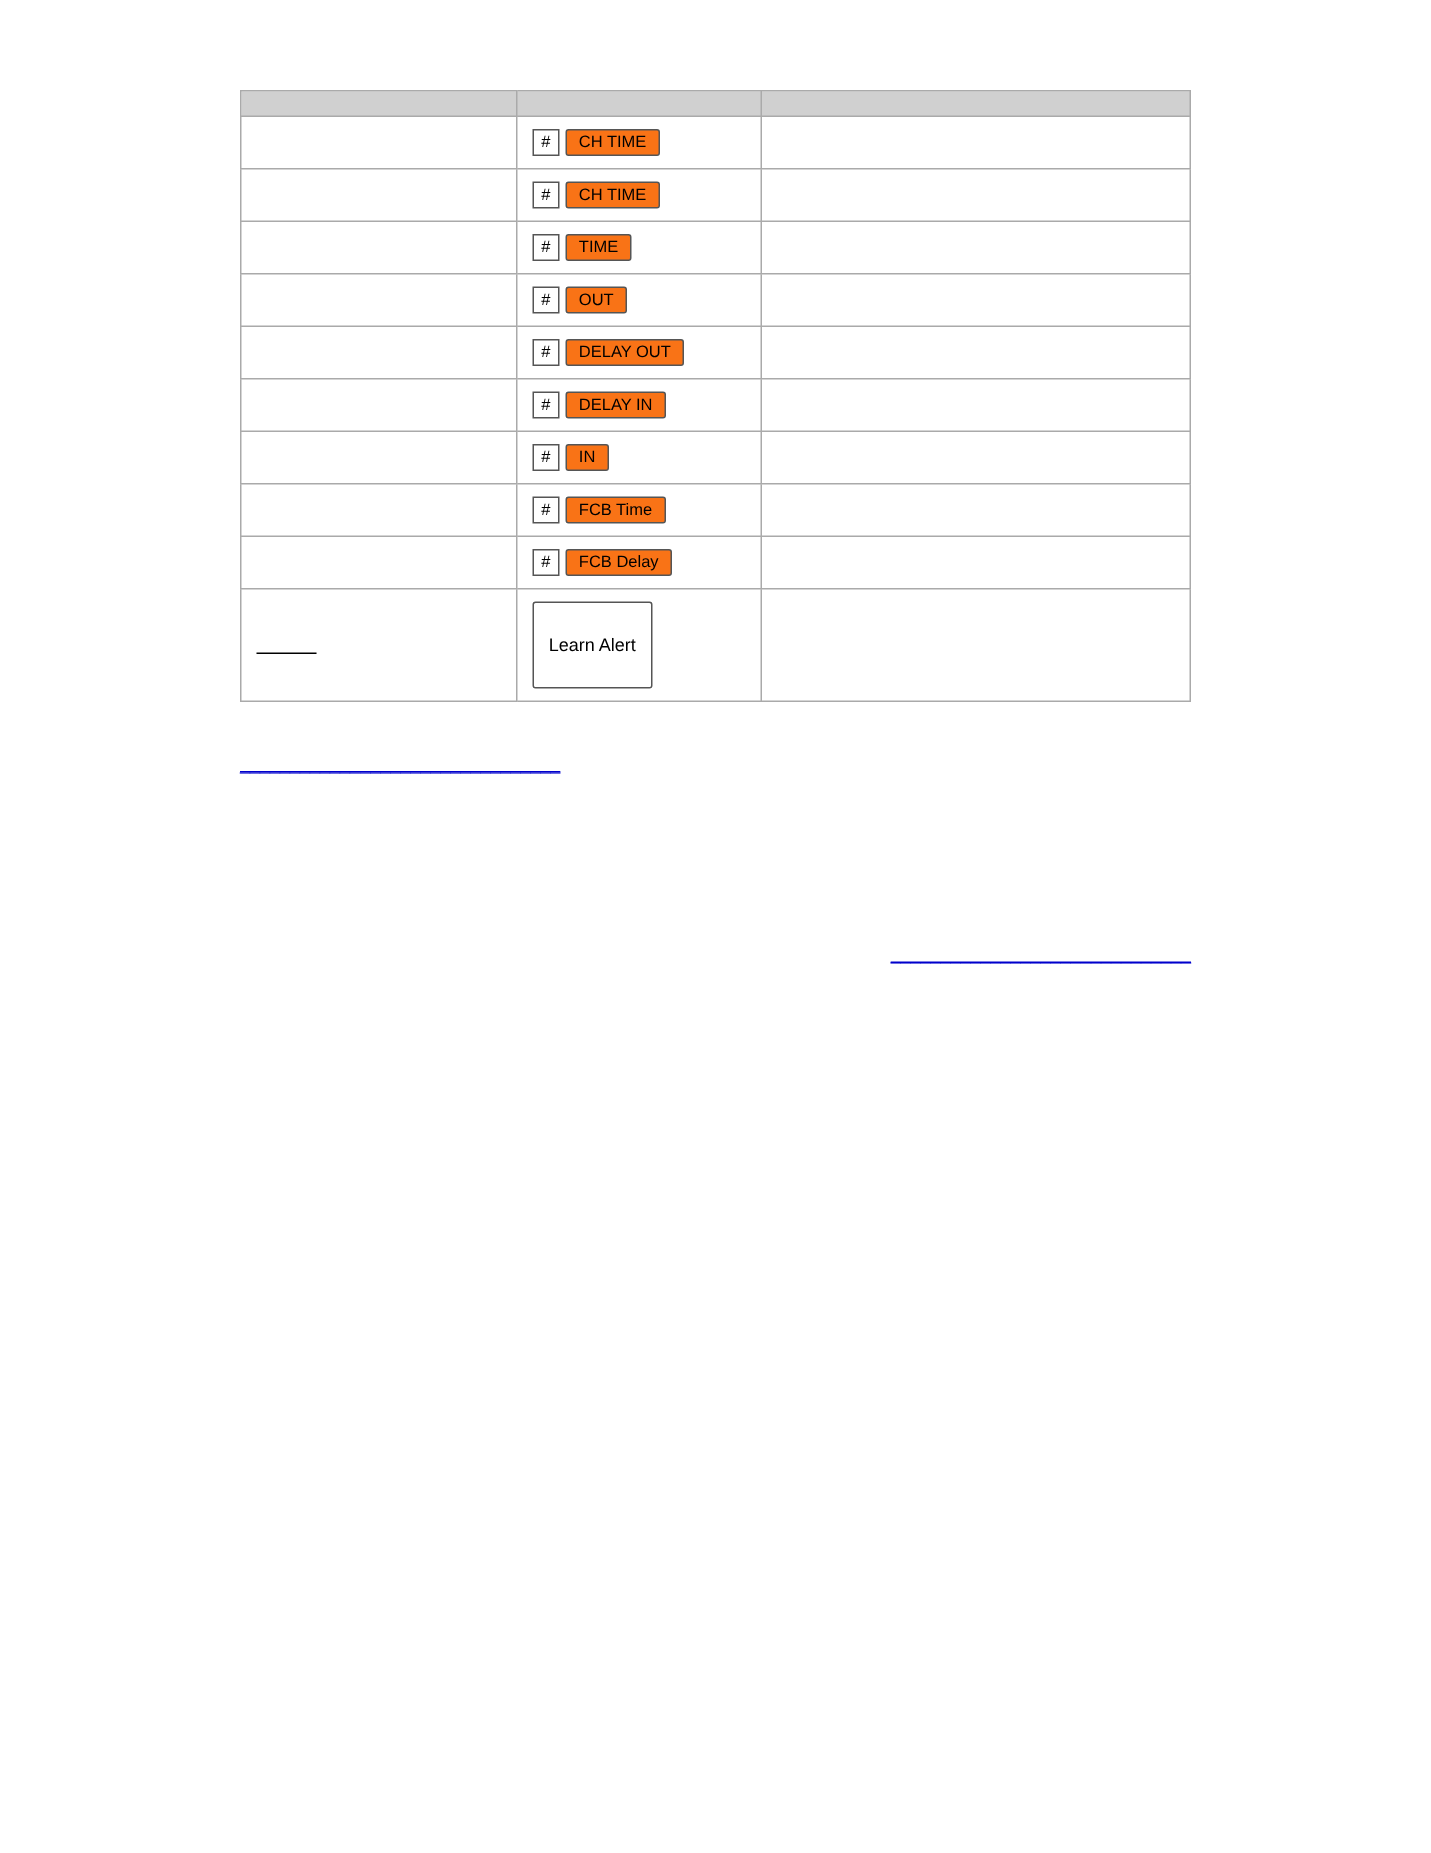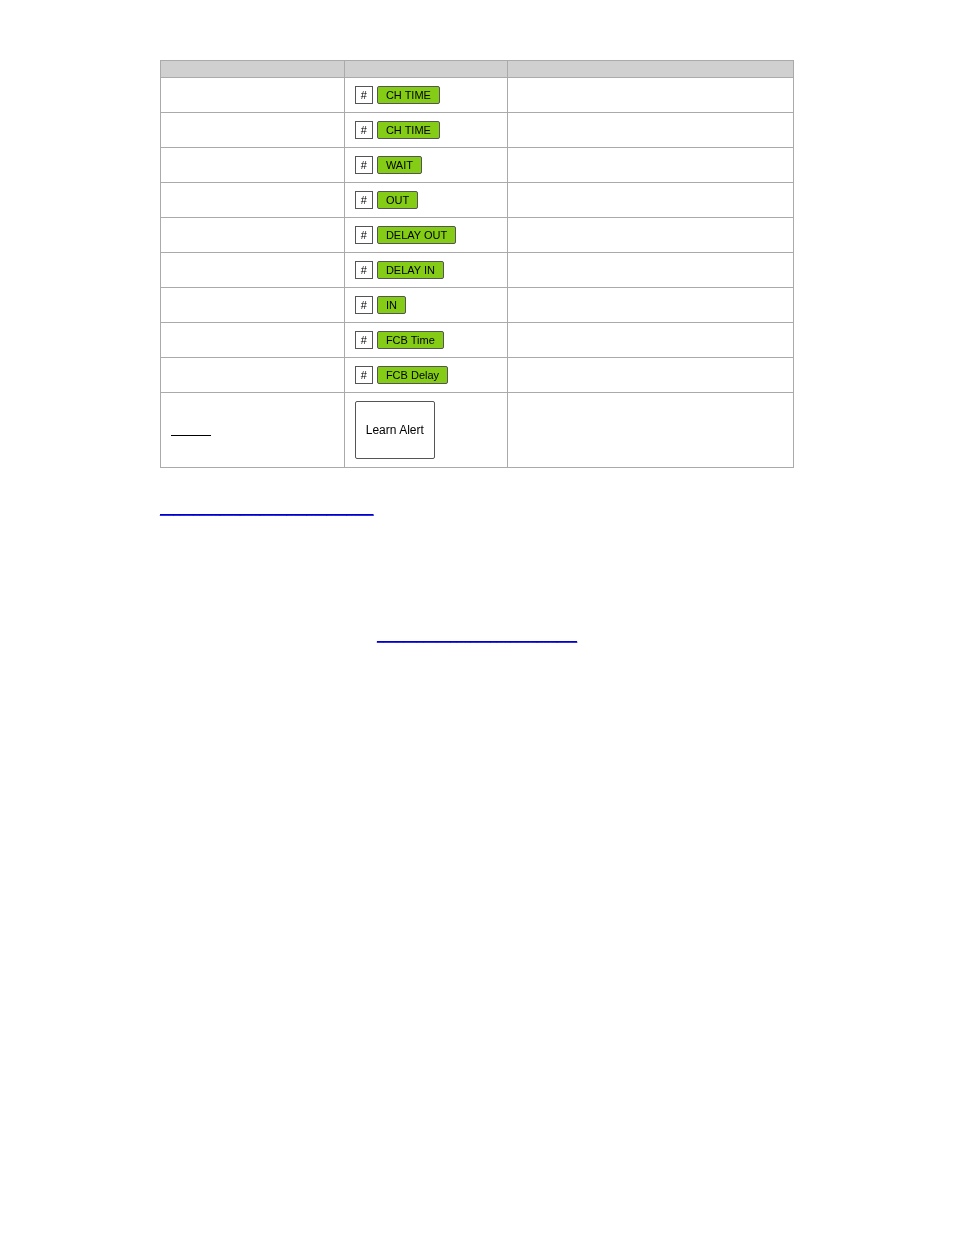--- a/index.html
+++ b/index.html
@@ -48,21 +48,21 @@
       font-size: 11px;
       display: inline-block;
     }
 
     .key-btn {
       border: 1px solid #555;
       padding: 2px 8px;
       font-size: 11px;
       display: inline-block;
       border-radius: 2px;
-      background: #84cc16;
+      background: #f97316;
     }
 
     .learn-btn {
       border: 1px solid #555;
       padding: 21px 10px;
       font-size: 12px;
       display: inline-block;
       border-radius: 2px;
       background: #fff;
     }
@@ -143,21 +143,21 @@
         </div>
       </td>
       <td class="col-3"></td>
     </tr>
 
     <tr>
       <td class="col-1"></td>
       <td class="col-2">
         <div class="btn-group">
           <span class="hash-box">#</span>
-          <span class="key-btn">WAIT</span>
+          <span class="key-btn">TIME</span>
         </div>
       </td>
       <td class="col-3"></td>
     </tr>
 
     <tr>
       <td class="col-1"></td>
       <td class="col-2">
         <div class="btn-group">
           <span class="hash-box">#</span>
@@ -235,21 +235,21 @@
   </tbody>
 </table>
 
 <div class="bottom-section">
   <a class="link-blue bottom-link" href="#">________________________________</a>
 
   <p>&nbsp;</p>
   <p>&nbsp;</p>
   <p>&nbsp;</p>
 
-  <div style="text-align: center; margin-bottom: 10px;">
+  <div style="text-align: right; margin-bottom: 10px;">
     <a class="link-blue" href="#">______________________________</a>
   </div>
 
   <p>&nbsp;</p>
   <p>&nbsp;</p>
   <p>&nbsp;</p>
   <p>&nbsp;</p>
 
 </div>
 

